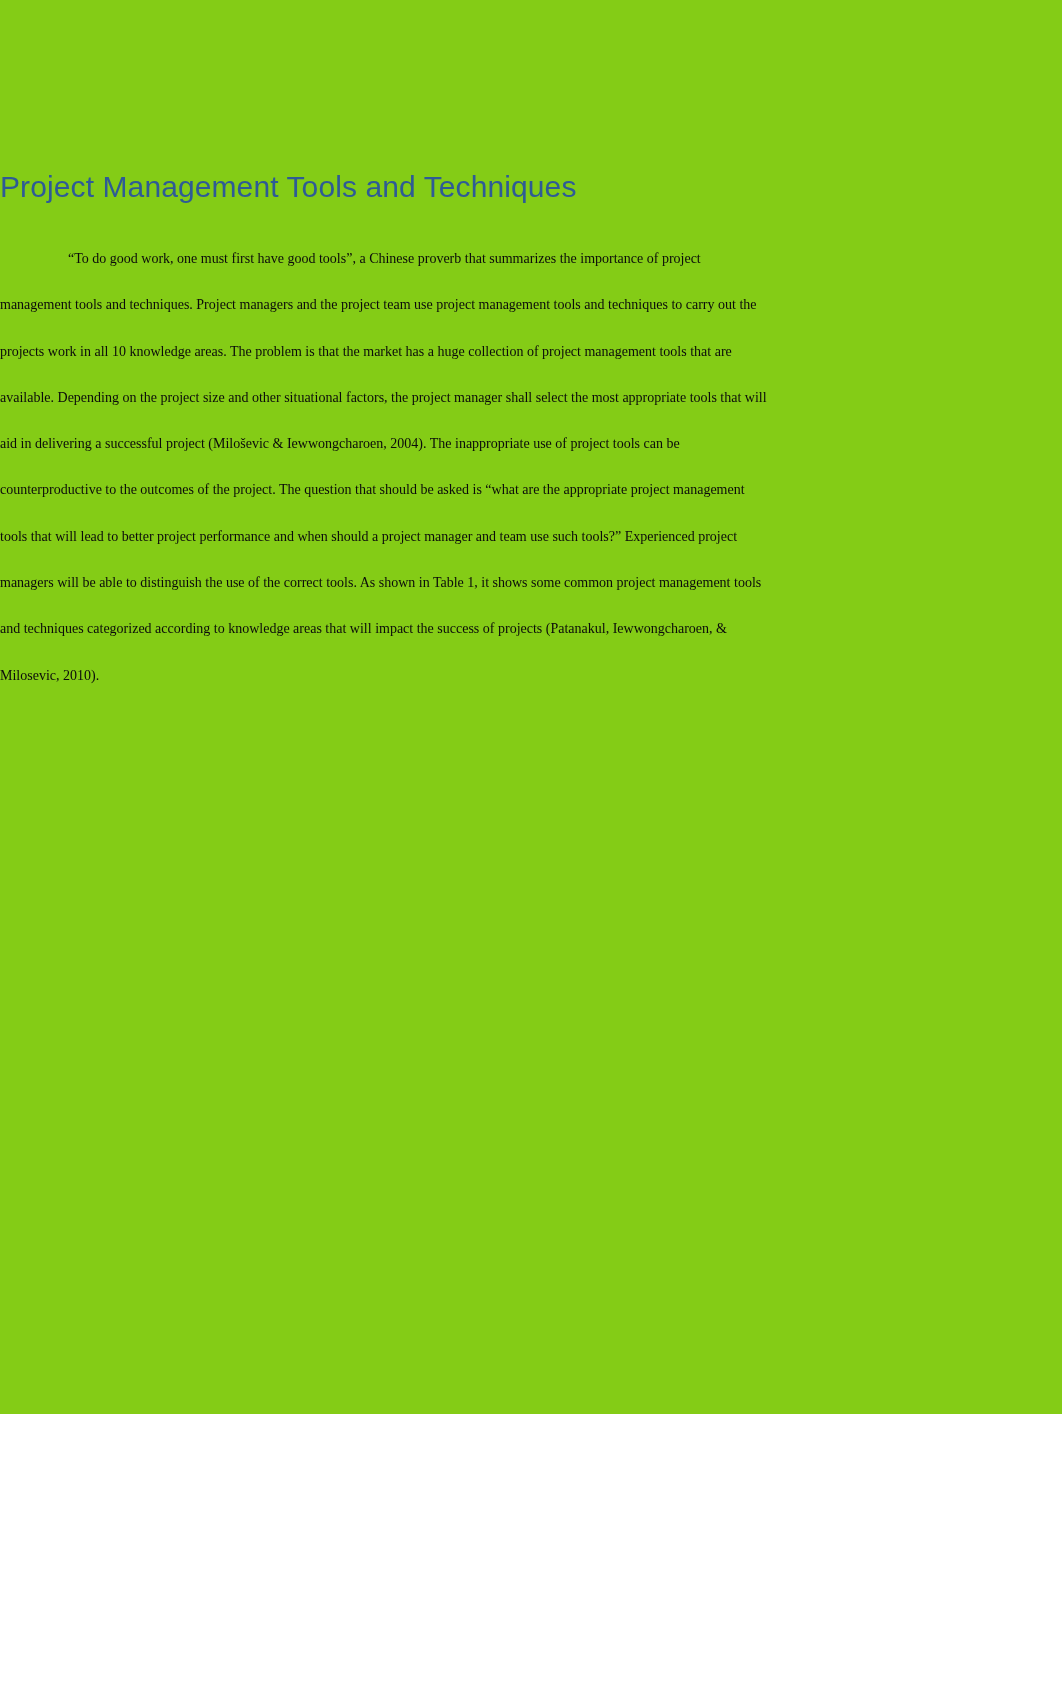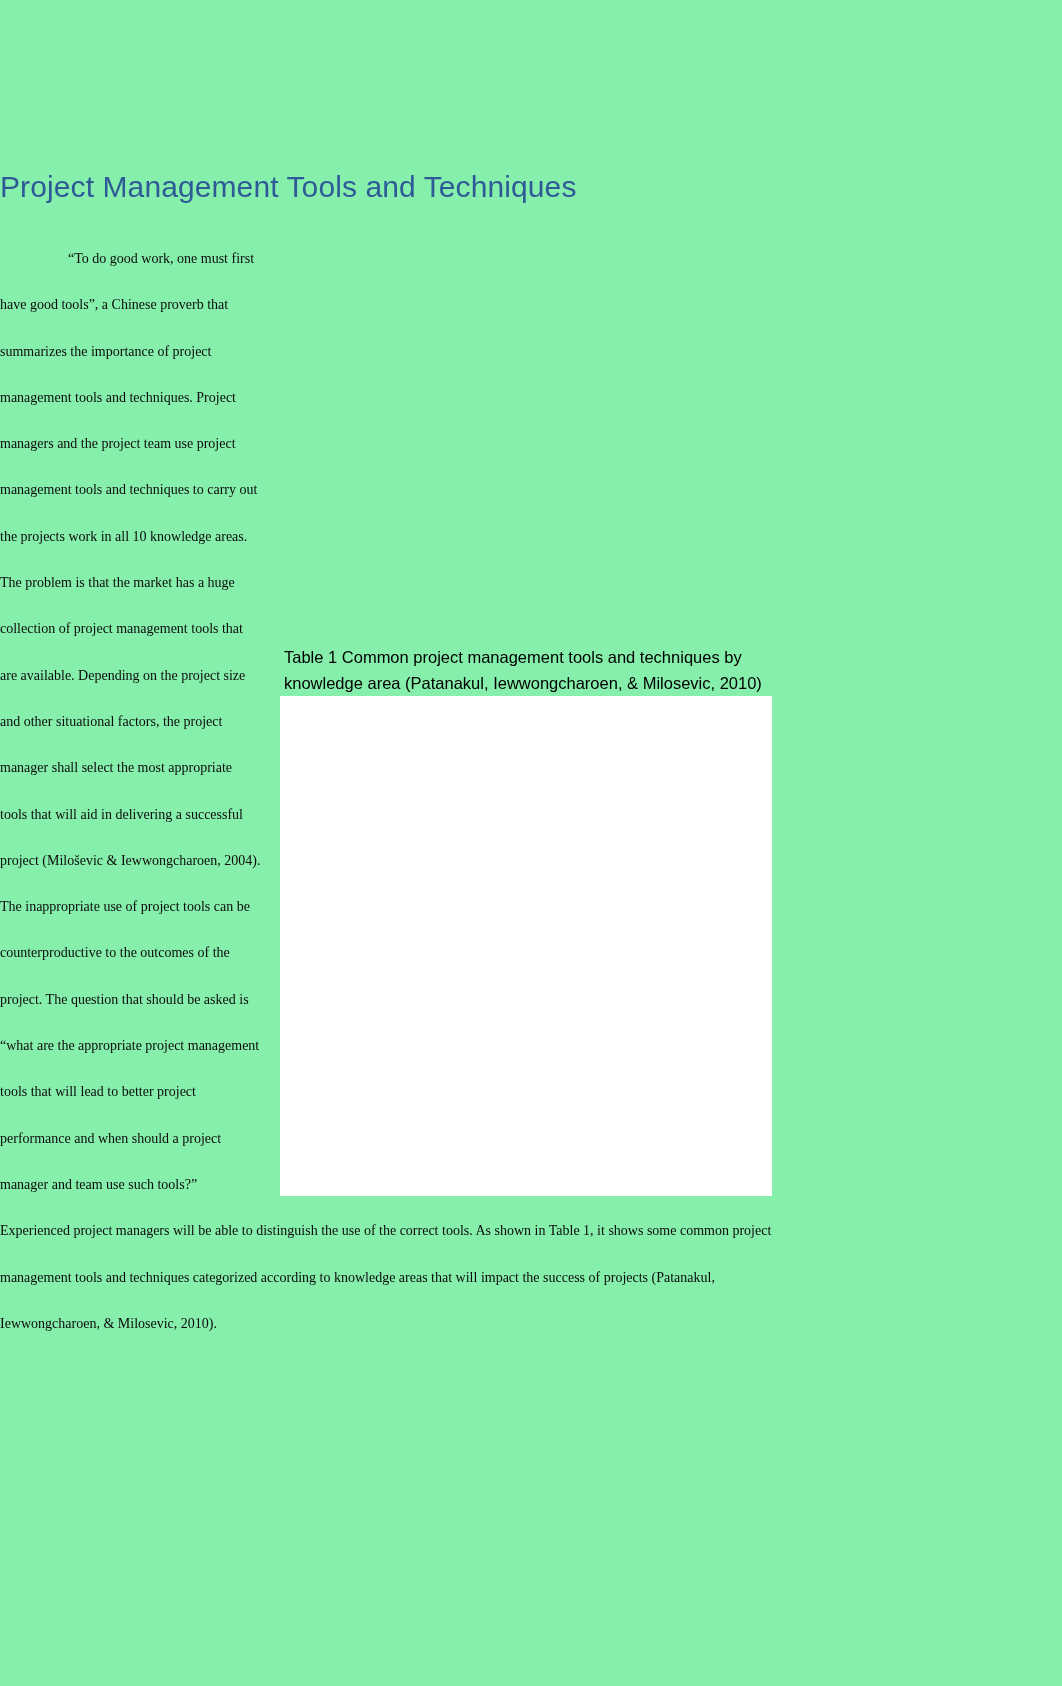--- a/index.html
+++ b/index.html
@@ -5,22 +5,22 @@
 <style>
   html, body {
     margin: 0;
     padding: 0;
     background: #ffffff;
   }
 
   .page {
     position: relative;
     width: 1062px;
-    height: 1686px;
-    background: #86efac;
+    height: 1414px;
+    background: #84cc16;
     overflow: hidden;
     box-sizing: border-box;
     padding-left: 38px;
   }
 
   .doc-heading {
     font-family: "Liberation Sans", sans-serif;
     font-size: 30px;
     font-weight: 400;
     color: #2e5b96;
@@ -88,23 +88,19 @@
 </style>
 </head>
 <body>
 
 <div class="page">
 
   <h1 class="doc-heading">Project Management Tools and Techniques</h1>
 
   <div class="body-block">
 
-    <div class="table-object">
-      <div class="table-caption">Table 1 Common project management tools and techniques by knowledge area (Patanakul, Iewwongcharoen, &amp; Milosevic, 2010)</div>
-      <div class="table-body"></div>
-    </div>
 
     <p class="body-para">“To do good work, one must first have good tools”, a Chinese proverb that summarizes the importance of project management tools and techniques. Project managers and the project team use project management tools and techniques to carry out the projects work in all 10 knowledge areas. The problem is that the market has a huge collection of project management tools that are available. Depending on the project size and other situational factors, the project manager shall select the most appropriate tools that will aid in delivering a successful project (Miloševic &amp; Iewwongcharoen, 2004). The inappropriate use of project tools can be counterproductive to the outcomes of the project. The question that should be asked is “what are the appropriate project management tools that will lead to better project performance and when should a project manager and team use such tools?” Experienced project managers will be able to distinguish the use of the correct tools. As shown in Table 1, it shows some common project management tools and techniques categorized according to knowledge areas that will impact the success of projects (Patanakul, Iewwongcharoen, &amp; Milosevic, 2010).</p>
 
     <div class="spacer-end"></div>
   </div>
 
 </div>
 
 </body></html>

